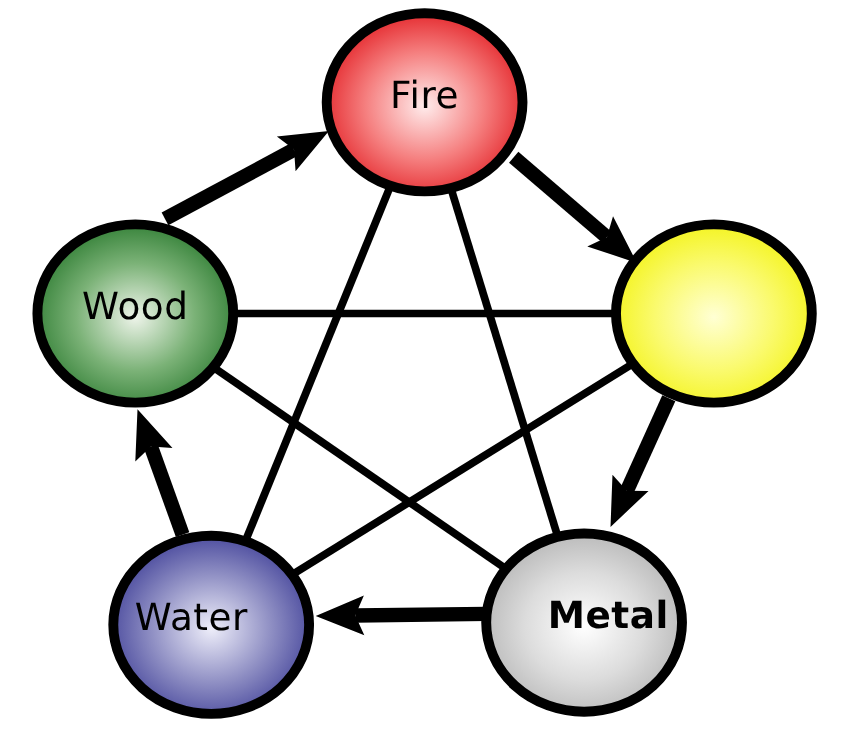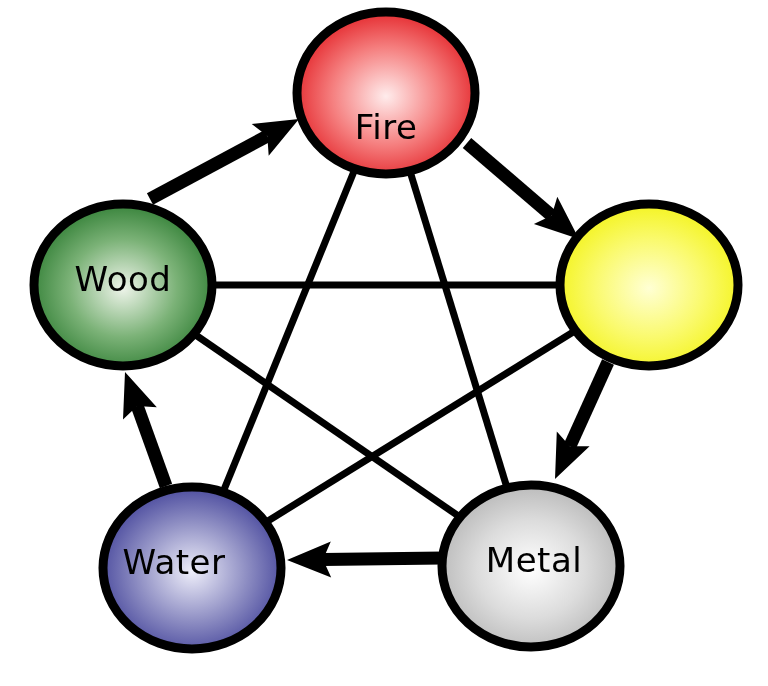--- a/index.html
+++ b/index.html
@@ -87,17 +87,17 @@
       </g>
       <g>
         <line x1="443" y1="558" x2="322.99704178478487" y2="559.5384994642976" stroke="#000000" stroke-width="13"></line>
         <polygon points="287.0,560.0 330.8,541.4 323.0,559.5 331.2,577.4" fill="#000000"></polygon>
       </g>
       <g>
         <line x1="166" y1="486" x2="137.18337776392502" y2="405.87573329481586" stroke="#000000" stroke-width="13"></line>
         <polygon points="125.0,372.0 156.8,407.3 137.2,405.9 123.0,419.5" fill="#000000"></polygon>
       </g>
     </svg>
-  <div class="node-label" style="left: 386px; top: 87px; margin-top: 40px;">Fire</div>
-  <div class="node-label" style="left: 534px; top: 560px;">Metal</div>
+  <div class="node-label" style="left: 386px; top: 87px;">Fire</div>
+  <div class="node-label" style="left: 553px; top: 560px; font-weight: bold;">Metal</div>
   <div class="node-label" style="left: 174px; top: 562px;">Water</div>
   <div class="node-label" style="left: 123px; top: 279px;">Wood</div>
 </div>
 
 </body></html>

